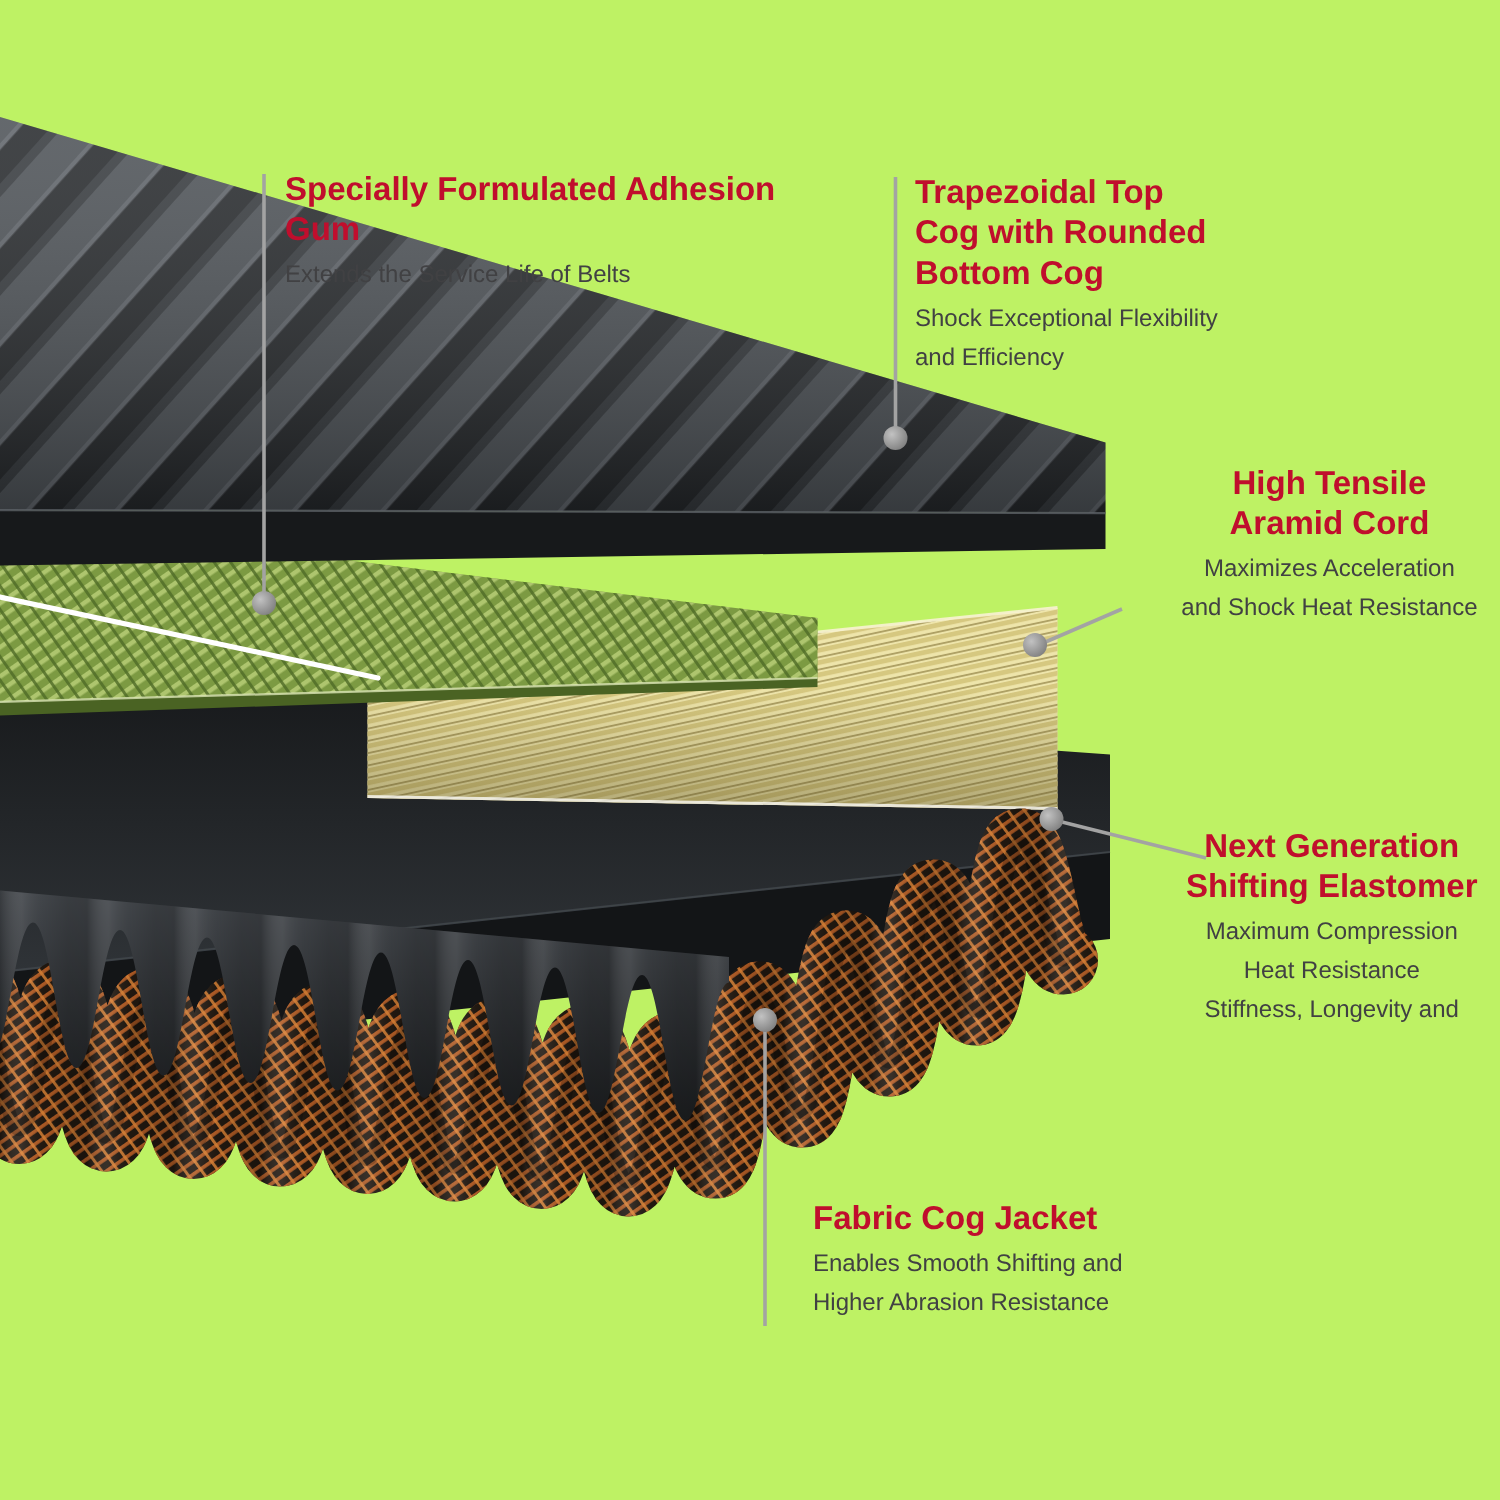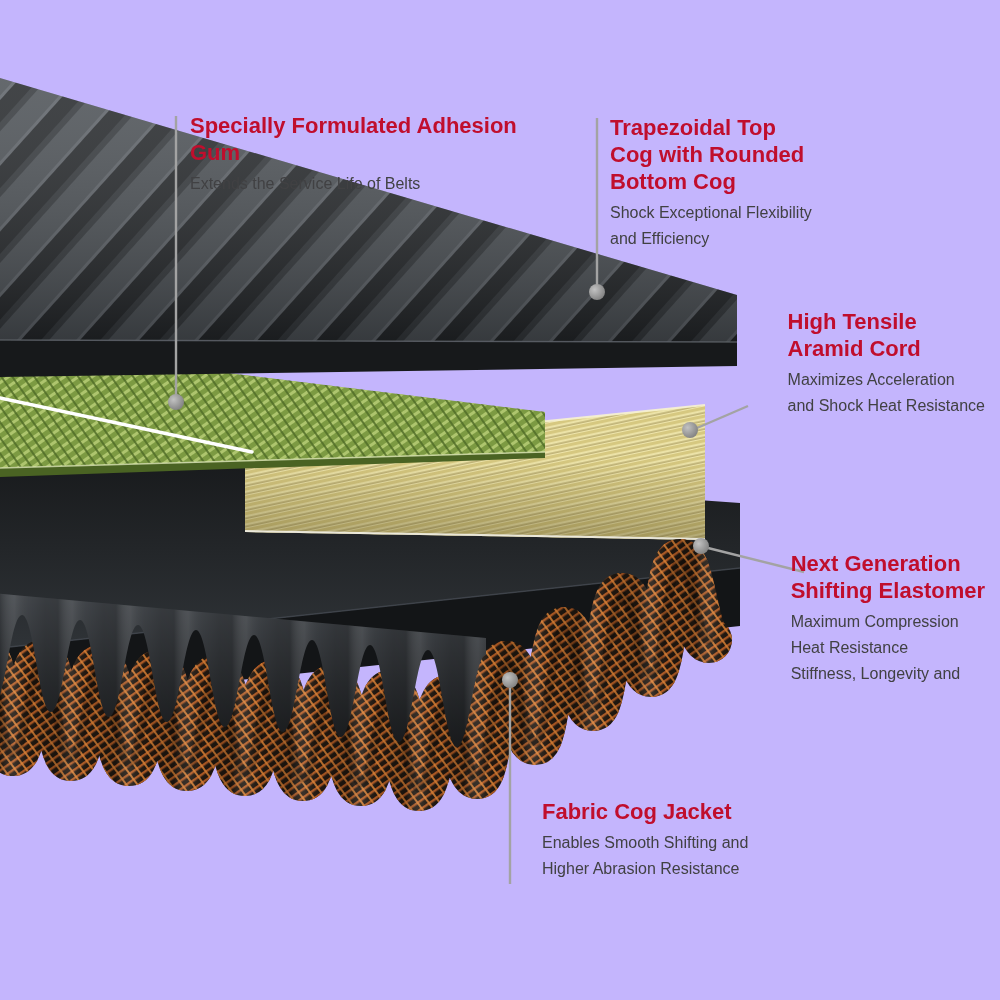--- a/index.html
+++ b/index.html
@@ -1,22 +1,22 @@
 <!DOCTYPE html>
 <html style="--accent-red: #c00e2d; --body-text: #414143; --leader-line: #a3a3a3; --top-cog-gray: #44484c; --adhesion-gum-green: #7c9a42; --aramid-cord-yellow: #eee5ab; --elastomer-black: #232629; --jacket-orange: #c4662a;"><head>
 <meta charset="utf-8">
 <style>
   html,body{margin:0;padding:0;background:#ffffff;}
   .stage{
-    position:relative;width:1000px;height:1000px;background:#c4b5fd;
+    position:relative;width:1000px;height:1000px;background:#bef264;
     font-family:"Liberation Sans",sans-serif;overflow:hidden;
   }
   svg.illus{position:absolute;left:0;top:0;width:1000px;height:1000px;}
   .callout{position:absolute;}
-  .callout.right{text-align:left;}
+  .callout.right{text-align:center;}
   .co-title{
     font-size:22px;font-weight:bold;line-height:27px;
     color:var(--accent-red,#c00e2d);
   }
   .co-desc{
     font-size:16px;line-height:26px;margin-top:5px;
     color:var(--body-text,#414143);
   }
   .line{display:block;white-space:nowrap;}
   #c1{left:190px;top:112px;}

